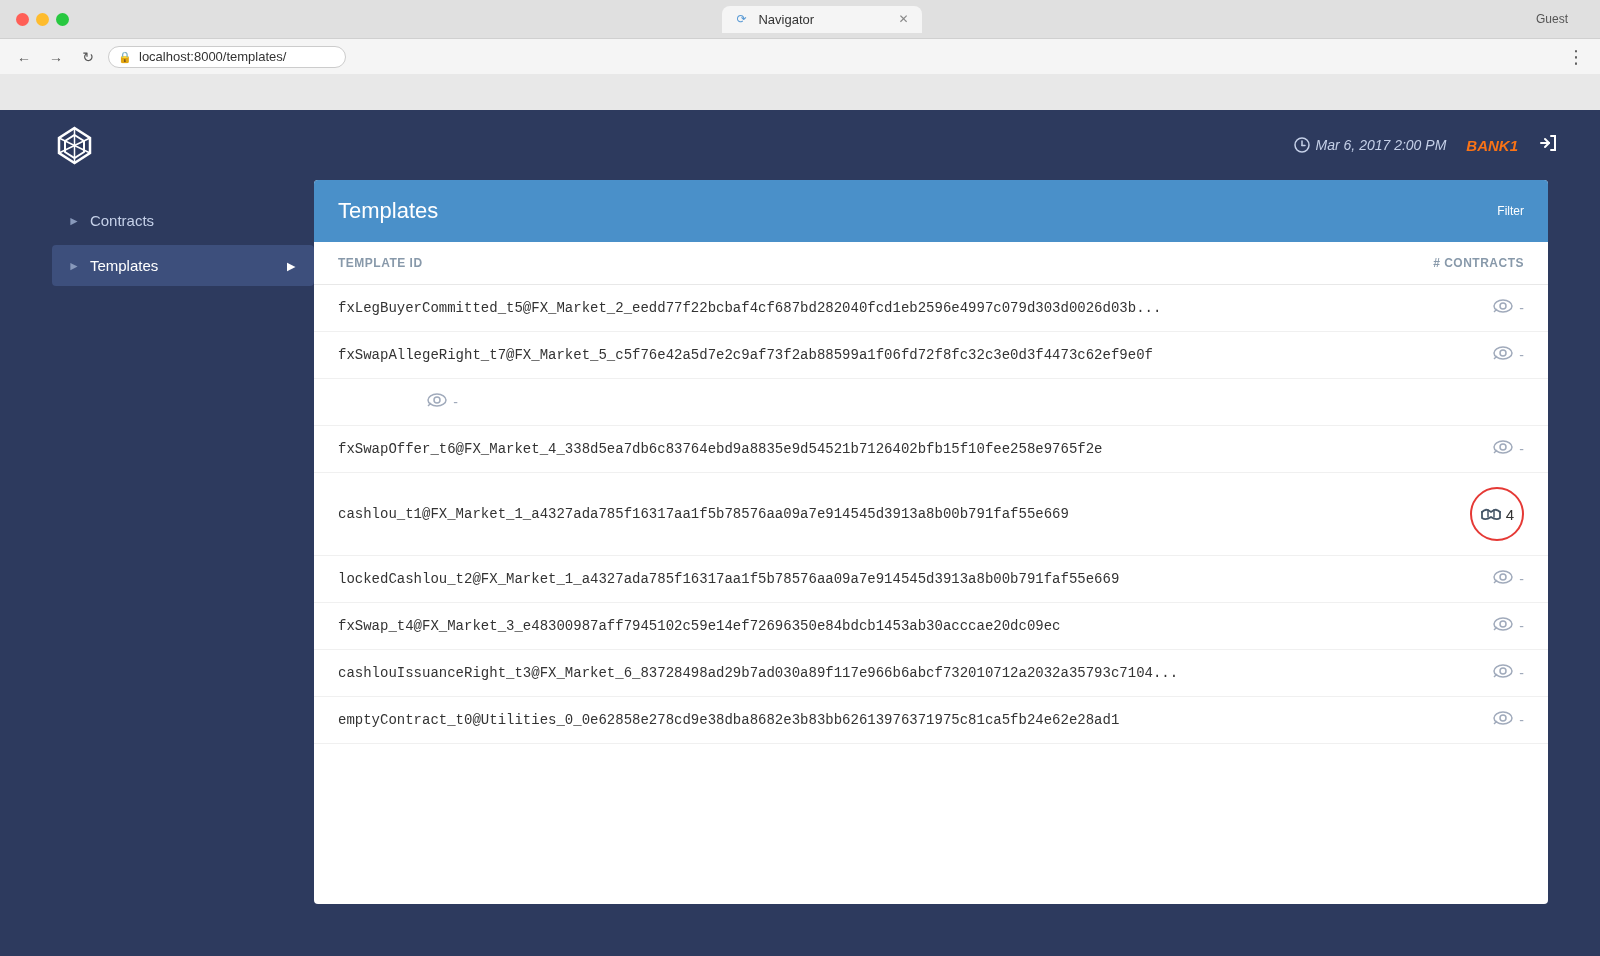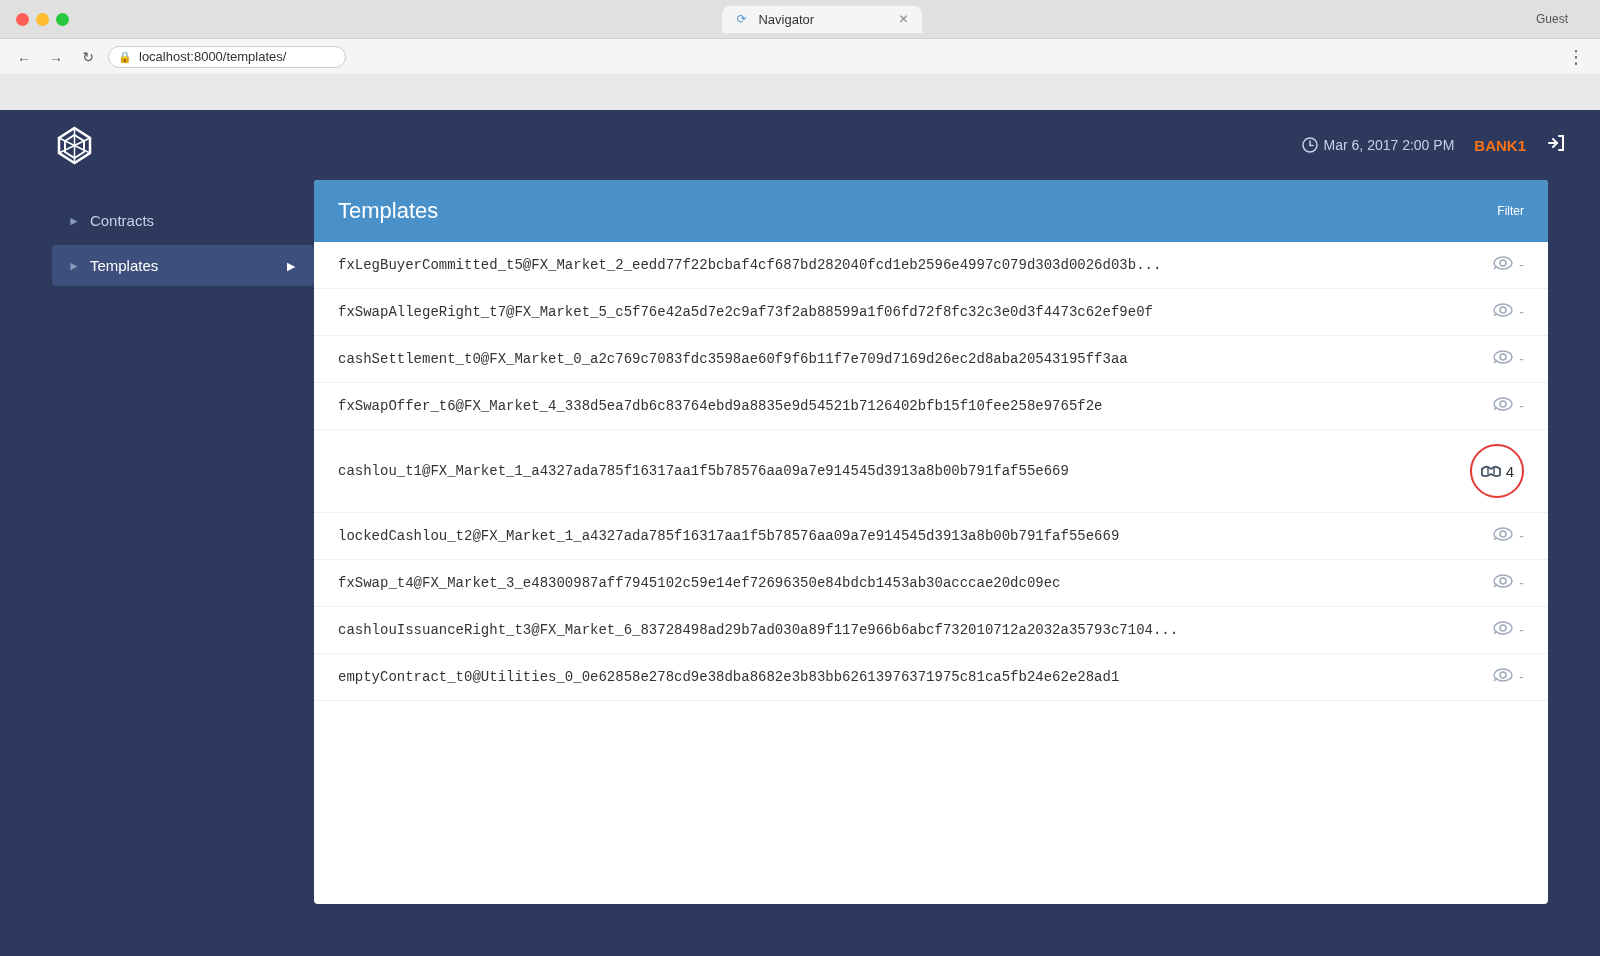--- a/index.html
+++ b/index.html
@@ -119,26 +119,27 @@
       display: flex;
       background: #2d3a5e;
       overflow: hidden;
     }
 
     
     .app-header {
       position: absolute;
       top: 110px;
       left: 52px;
-      right: 34px;
+      right: 42px;
       height: 70px;
       display: flex;
       align-items: center;
       background: #2d3a5e;
       z-index: 10;
+      font-style: italic;
     }
     .logo-area {
       display: flex;
       align-items: center;
     }
     .logo-icon {
       width: 45px;
       height: 45px;
       color: white;
     }
@@ -416,20 +417,24 @@
 
       <div class="content-header">
         <span class="content-title">Templates</span>
         <div class="filter-btn">
           <span>Filter</span>
         </div>
       </div>
 
       <div class="table-container">
 
+        <div class="table-header">
+          <span class="col-template-id">TEMPLATE ID</span>
+          <span class="col-contracts"># CONTRACTS</span>
+        </div>
 
         <div class="table-row">
           <span class="row-template-id">fxLegBuyerCommitted_t5@FX_Market_2_eedd77f22bcbaf4cf687bd282040fcd1eb2596e4997c079d303d0026d03b...</span>
           <div class="row-contracts">
             <span class="eye-icon">
               <svg width="20" height="14" viewBox="0 0 20 14" fill="none">
                 <ellipse cx="10" cy="7" rx="9" ry="6" stroke="#a0aabb" stroke-width="1.5"></ellipse>
                 <circle cx="10" cy="7" r="3" fill="none" stroke="#a0aabb" stroke-width="1.5"></circle>
                 <line x1="1" y1="13" x2="4" y2="10" stroke="#a0aabb" stroke-width="1.5"></line>
               </svg>
@@ -446,21 +451,20 @@
                 <ellipse cx="10" cy="7" rx="9" ry="6" stroke="#a0aabb" stroke-width="1.5"></ellipse>
                 <circle cx="10" cy="7" r="3" fill="none" stroke="#a0aabb" stroke-width="1.5"></circle>
                 <line x1="1" y1="13" x2="4" y2="10" stroke="#a0aabb" stroke-width="1.5"></line>
               </svg>
             </span>
             <span class="dash">-</span>
           </div>
         </div>
 
         <div class="table-row">
-          <span class="row-template-id">cashSettlement_t0@FX_Market_0_a2c769c7083fdc3598ae60f9f6b11f7e709d7169d26ec2d8aba20543195ff3aa</span>
           <div class="row-contracts">
             <span class="eye-icon">
               <svg width="20" height="14" viewBox="0 0 20 14" fill="none">
                 <ellipse cx="10" cy="7" rx="9" ry="6" stroke="#a0aabb" stroke-width="1.5"></ellipse>
                 <circle cx="10" cy="7" r="3" fill="none" stroke="#a0aabb" stroke-width="1.5"></circle>
                 <line x1="1" y1="13" x2="4" y2="10" stroke="#a0aabb" stroke-width="1.5"></line>
               </svg>
             </span>
             <span class="dash">-</span>
           </div>

